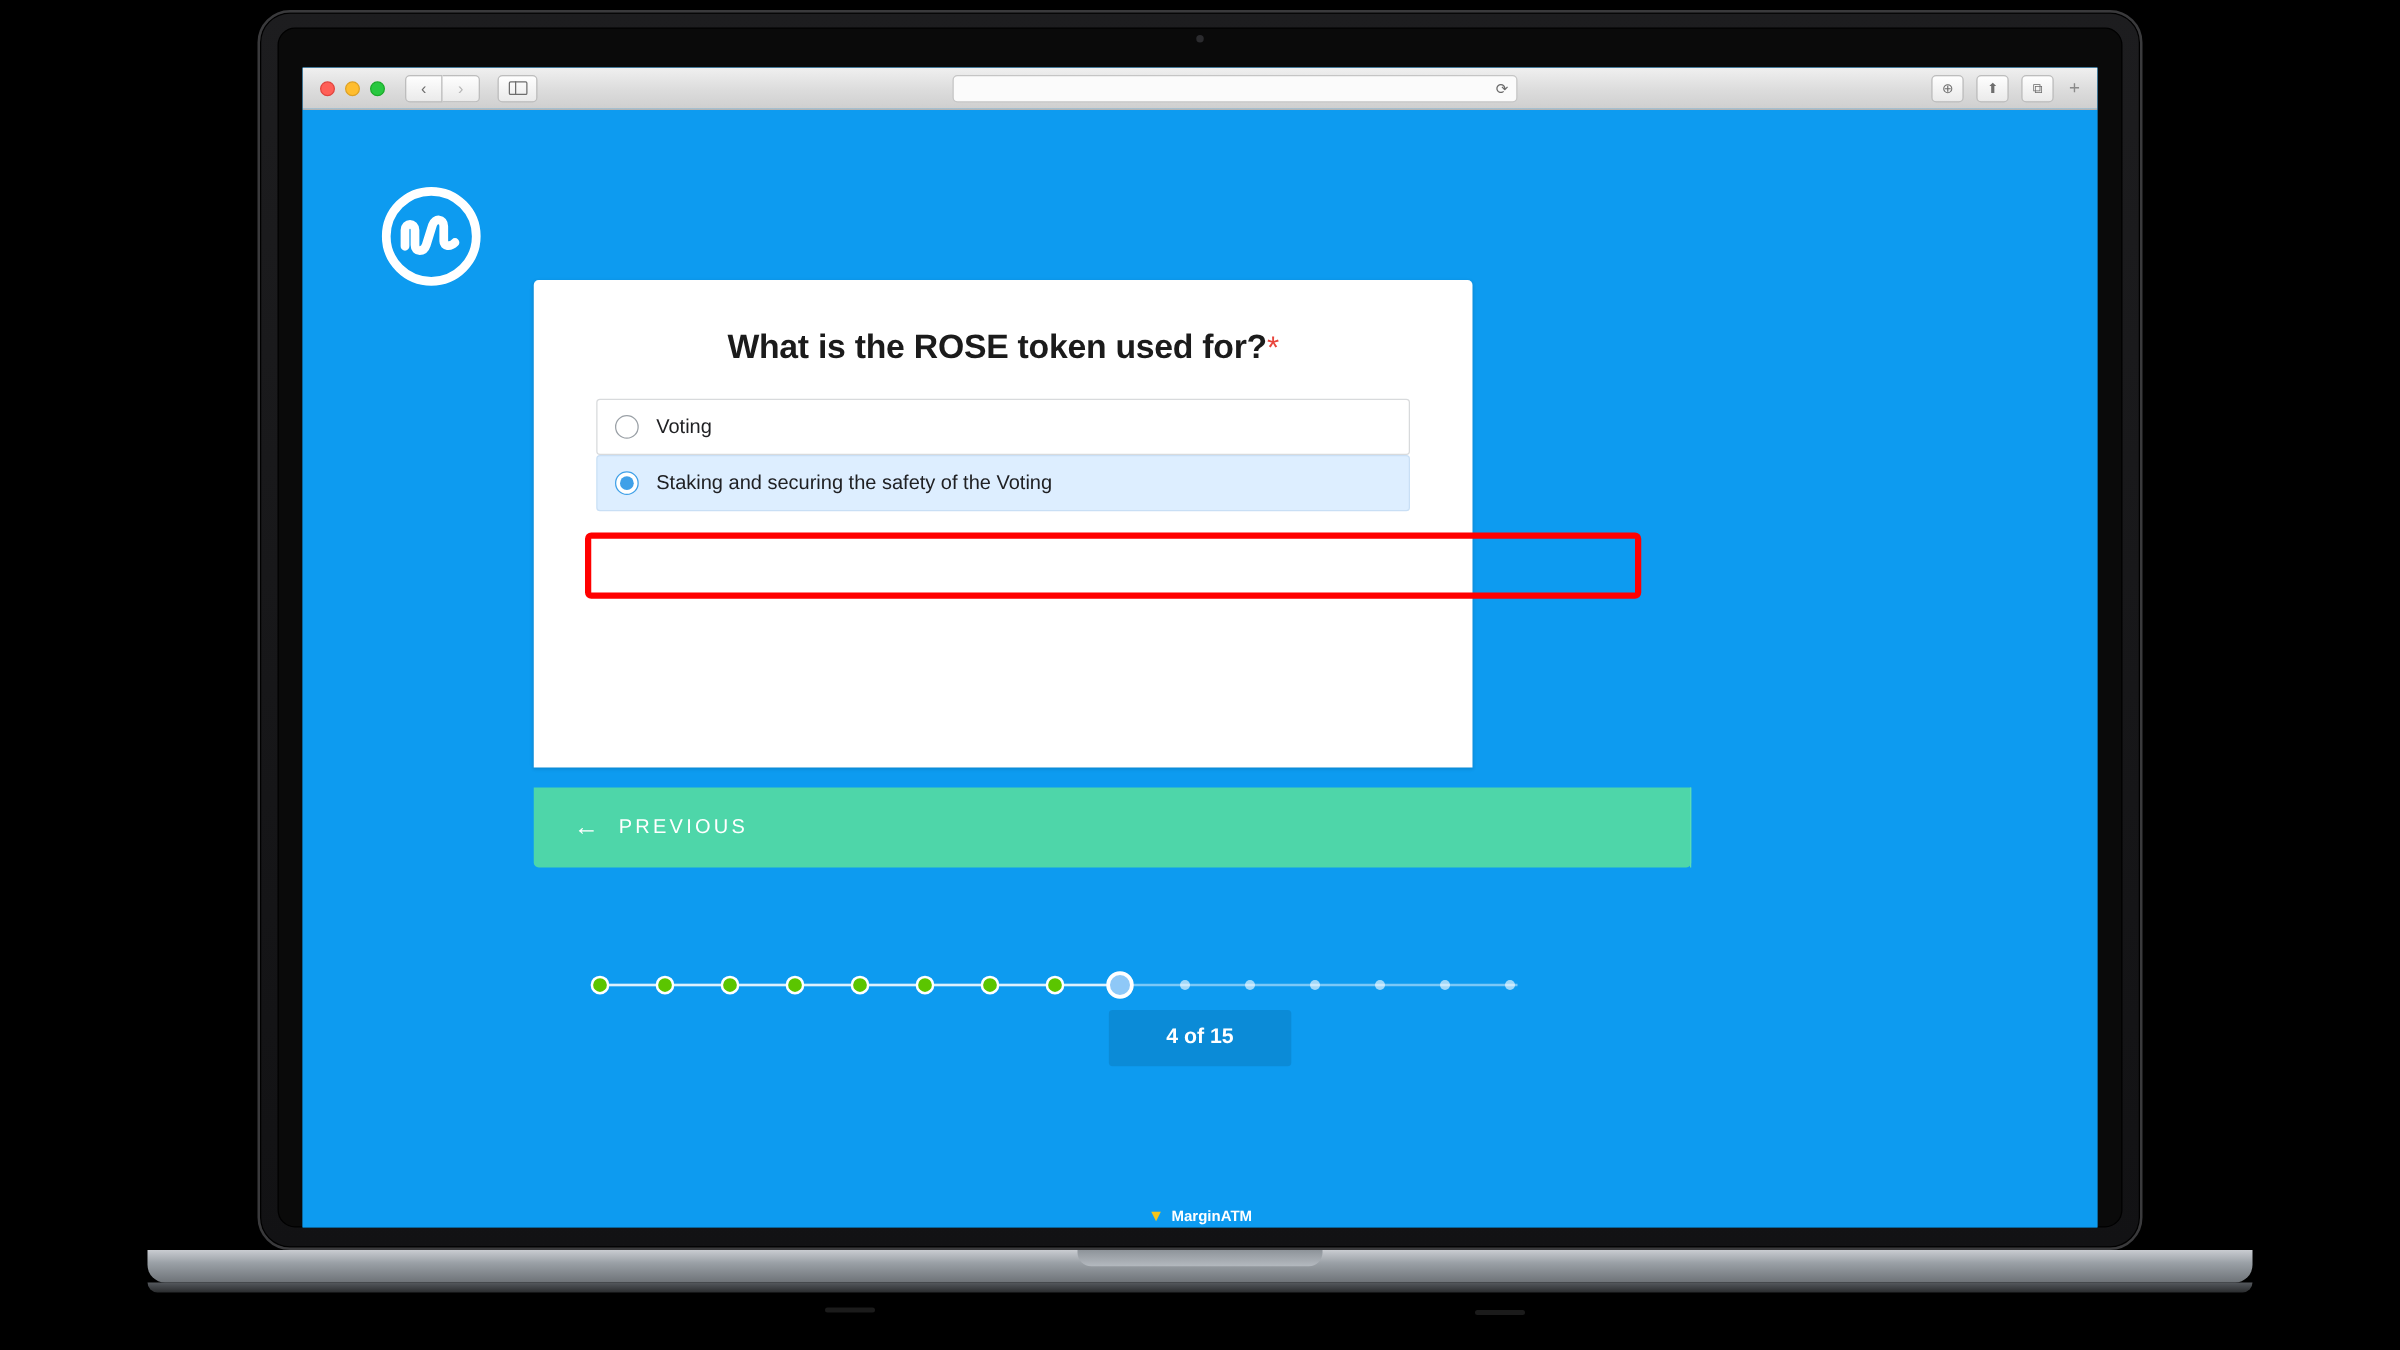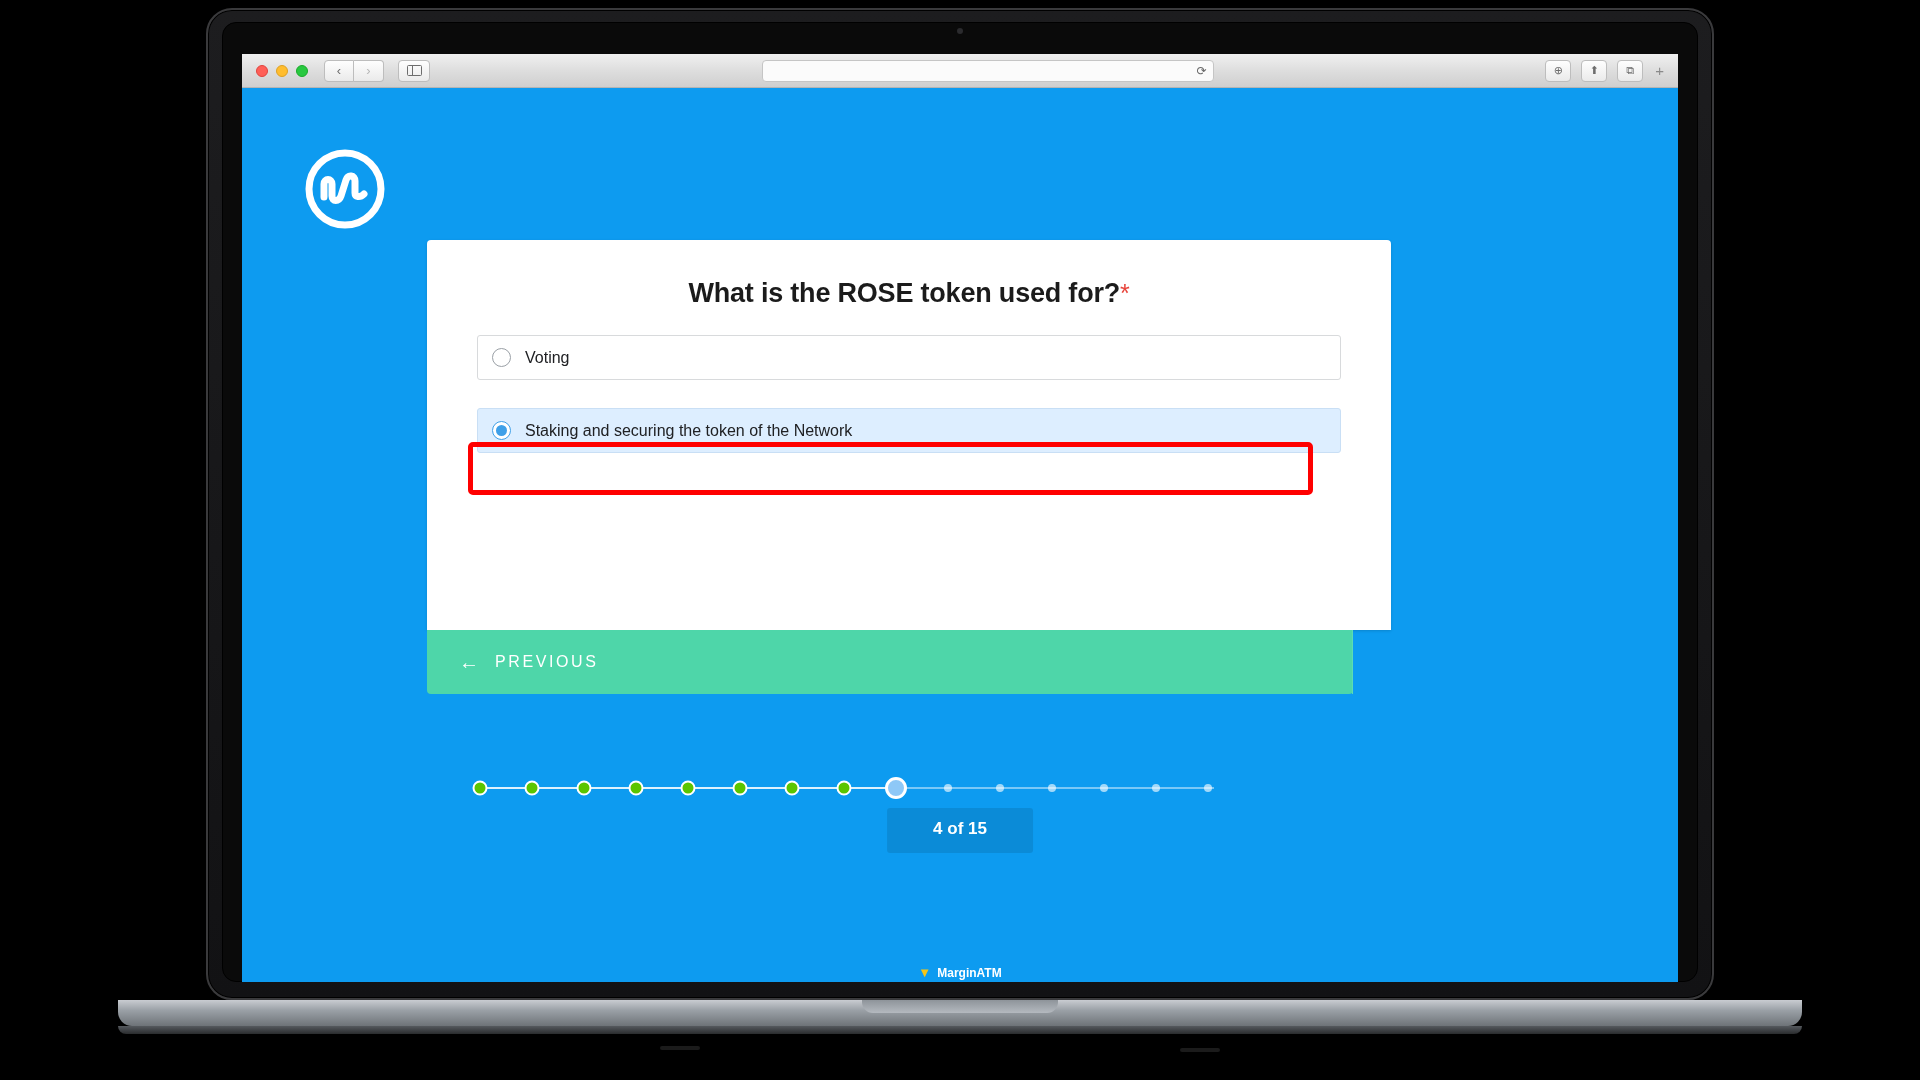--- a/index.html
+++ b/index.html
@@ -114,38 +114,38 @@
   .plus-btn { color: #8a8a8a; font-size: 15px; padding-left: 2px; }
 
   
   .page {
     position: absolute; left: 0; top: 34px; width: 1436px; height: 894px;
     background: #0D9BF0;
   }
   .cmc-logo { position: absolute; left: 63px; top: 61px; width: 80px; height: 80px; }
 
   .card {
-    position: absolute; left: 185px; top: 152px;
-    width: 964px; height: 390px;
+    position: absolute; left: 185px; top: 136px;
+    width: 751px; height: 390px;
     background: #fff;
     border-radius: 4px 4px 0 0;
     box-shadow: 0 1px 3px rgba(0,0,0,0.15);
   }
   .question {
     text-align: center;
     font-size: 27px; font-weight: bold; color: #1b1b1b;
     padding-top: 38px; letter-spacing: -0.2px;
   }
   .req-star { color: #e8453c; font-weight: normal; font-size: 25px; }
 
   .options { margin-top: 26px; padding: 0 50px; }
   .option {
     height: 45px; border: 1px solid #d8dadc; border-radius: 3px;
     display: flex; align-items: center; padding-left: 14px;
-    margin-bottom: 28px; background: #fff; text-align: right;
+    margin-bottom: 0; background: #fff; text-align: right;
   }
   .option.selected { background: #ddeeff; border-color: #c9dff5; }
   .radio {
     width: 19px; height: 19px; border-radius: 50%;
     border: 1.6px solid #9aa0a6; background: #fff;
     flex: none; position: relative;
   }
   .option.selected .radio { border-color: #3fa0e8; }
   .option.selected .radio:after {
     content:""; position:absolute; left: 3px; top: 3px;
@@ -266,21 +266,21 @@
           </div>
 
           <div class="options">
             <div class="option">
               <div class="radio"></div>
               <div class="opt-label">Voting</div>
             </div>
 
             <div class="option selected">
               <div class="radio"></div>
-              <div class="opt-label">Staking and securing the token of the Network</div>
+              <div class="opt-label">Staking and securing the safety of the Voting</div>
             </div>
 
 
           </div>
 
           <div class="highlight-box"></div>
         </div>
 
         <div class="footer">
           <div class="btn-prev">

